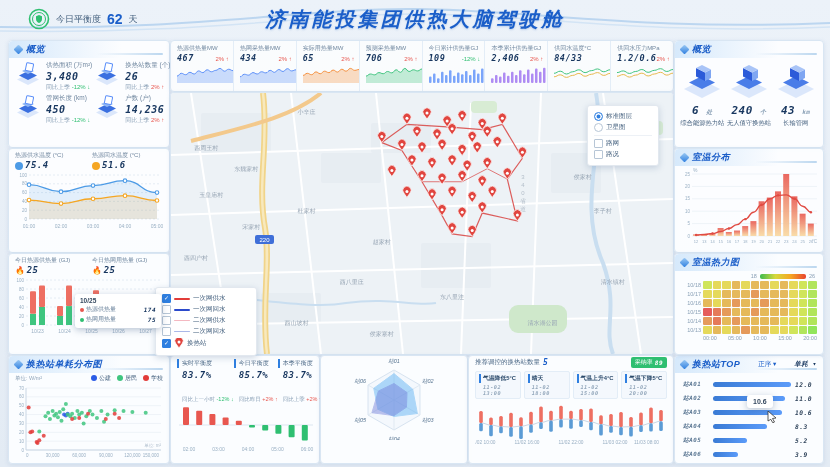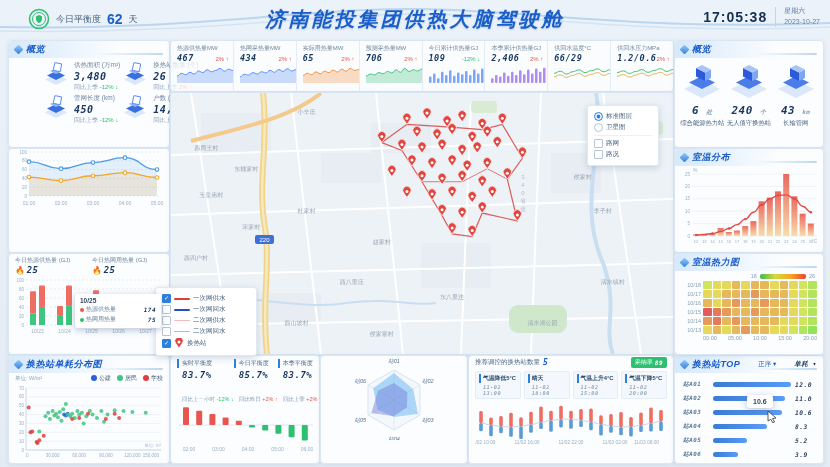--- a/index.html
+++ b/index.html
@@ -26,21 +26,21 @@
   .phead::after{content:"";position:absolute;right:6px;top:12px;width:42%;height:2px;border-radius:2px;
     background:linear-gradient(90deg,rgba(160,200,240,0),#bcd7ef);}
   .pdiamond{width:7px;height:7px;border-radius:1px;background:linear-gradient(135deg,#9ccaf4,#2f7fe0);
     transform:rotate(45deg);flex:0 0 auto;}
   .ptitle{font-size:9px;font-weight:800;font-style:italic;color:#1a5dc8;letter-spacing:.5px;white-space:nowrap;}
   .ptime{margin-left:auto;font-size:6.5px;color:#5d7fa6;white-space:nowrap;z-index:1;}
   .pbody{position:relative;}
   .dig{font-family:"DejaVu Sans Mono",monospace;font-style:italic;font-weight:700;color:#17365f;letter-spacing:.5px;}
   .up{color:#e8574f;} .down{color:#2fbf71;}
   
-  .ov-grid{display:grid;grid-template-columns:1fr 1fr;padding:3px 6px;gap:2px;margin-left:28px;}
+  .ov-grid{display:grid;grid-template-columns:1fr 1fr;padding:3px 6px;gap:2px;}
   .ov-cell{display:flex;gap:5px;align-items:flex-start;}
   .ov-txt{display:flex;flex-direction:column;gap:1px;}
   .ov-label{font-size:6.5px;color:#7188a0;white-space:nowrap;}
   .ov-val{font-size:10px;}
   .ov-delta{font-size:6px;color:#8aa0b6;white-space:nowrap;}
   
   .sp-strip{display:flex;height:100%;align-items:stretch;}
   .sp-cell{flex:1;padding:3px 4px 2px 6px;border-right:1px solid #e3edf7;min-width:0;}
   .sp-cell:last-child{border-right:none;}
   .sp-label{font-size:6px;color:#7188a0;white-space:nowrap;overflow:hidden;display:block;}
@@ -112,28 +112,20 @@
       <svg width="22" height="22">
         <circle cx="11" cy="11" r="9.5" fill="none" stroke="#2fbf71" stroke-width="1.6"></circle>
         <circle cx="11" cy="11" r="6.5" fill="none" stroke="#2fbf71" stroke-width="1"></circle>
         <path d="M11 7 L14 8.3 V11 C14 13.2 12.6 14.4 11 15 C9.4 14.4 8 13.2 8 11 V8.3 Z" fill="#2fbf71"></path>
       </svg>
       <span class="safety-label">今日平衡度</span>
       <span class="safety-days">62</span>
       <span class="safety-label">天</span>
     </div>
     <div class="hdr-title">济南能投集团供热大脑驾驶舱</div>
-    <div class="clock">
-      <span class="clock-time">17:05:38</span>
-      <span class="clock-sep"></span>
-      <span class="clock-date">
-        <span>星期六</span><br>
-        <span>2023-10-27</span>
-      </span>
-    </div>
   </div>
 
   <div class="panel" style="left:8px;top:40px;width:160px;height:106px">
     <div class="phead">
         <span class="pdiamond"></span>
       <span class="ptitle">概览</span>
       </div>
     <div class="pbody ov-grid" id="ov-left-grid">
         <div class="ov-cell">
           <span><svg width="26" height="24">
@@ -184,20 +176,24 @@
           <div class="ov-txt">
             <div class="ov-label">户数 (户)</div>
             <div class="ov-val dig">14,236</div>
             <div class="ov-delta">同比上季 <span class="up">2% ↑</span></div>
           </div>
         </div>
       </div>
   </div>
 
   <div class="panel" style="left:8px;top:148px;width:160px;height:103px">
+    <div class="pbody" id="temp-legend" style="display:flex;padding:2px 6px;gap:6px">
+        <div style="flex: 1 1 0%; font-size: 6px; color: rgb(113, 136, 160);">热源供水温度 (°C)<br><span class="dot" style="background:#4d9be6;width:8px;height:8px"></span><span class="dig" style="font-size:9px">75.4</span></div>
+        <div style="flex: 1 1 0%; font-size: 6px; color: rgb(113, 136, 160);">热源回水温度 (°C)<br><span class="dot" style="background:#f5a623;width:8px;height:8px"></span><span class="dig" style="font-size:9px">51.6</span></div>
+      </div>
     <div class="pbody" id="temp-chart" style="padding:0 4px"><svg width="150" height="58">
           <line x1="16" y1="47" x2="146" y2="47" stroke="#e4ecf4" stroke-dasharray="2,2"></line>
           <text x="14" y="48.5" font-size="4.5" fill="#9ab0c4" text-anchor="end">0</text>
           <line x1="16" y1="38.2" x2="146" y2="38.2" stroke="#e4ecf4" stroke-dasharray="2,2"></line>
           <text x="14" y="39.7" font-size="4.5" fill="#9ab0c4" text-anchor="end">20</text>
           <line x1="16" y1="29.4" x2="146" y2="29.4" stroke="#e4ecf4" stroke-dasharray="2,2"></line>
           <text x="14" y="30.9" font-size="4.5" fill="#9ab0c4" text-anchor="end">40</text>
           <line x1="16" y1="20.6" x2="146" y2="20.6" stroke="#e4ecf4" stroke-dasharray="2,2"></line>
           <text x="14" y="22.1" font-size="4.5" fill="#9ab0c4" text-anchor="end">60</text>
           <line x1="16" y1="11.799999999999997" x2="146" y2="11.799999999999997" stroke="#e4ecf4" stroke-dasharray="2,2"></line>
@@ -454,21 +450,21 @@
               <rect x="36" y="6.4" width="2.5" height="13.6" rx="1" fill="#9b6ff0" opacity=".8"></rect>
               <rect x="40" y="10.4" width="2.5" height="9.6" rx="1" fill="#9b6ff0" opacity=".8"></rect>
               <rect x="44" y="5.6" width="2.5" height="14.4" rx="1" fill="#9b6ff0" opacity=".8"></rect>
               <rect x="48" y="8.8" width="2.5" height="11.2" rx="1" fill="#9b6ff0" opacity=".8"></rect>
               <rect x="52" y="4.800000000000001" width="2.5" height="15.2" rx="1" fill="#9b6ff0" opacity=".8"></rect>
             </svg></div>
         </div>
         <div class="sp-cell">
           <span class="sp-label">供回水温度°C</span>
           <div class="sp-row">
-            <span class="sp-val dig">66/29</span>
+            <span class="sp-val dig">84/33</span>
           </div>
           <div><svg width="56" height="20">
               <path d="M0,10.299999999999999C3.111111111111111,10.299999999999999 3.111111111111111,8.200000000000001 6.222222222222222,8.200000000000001C9.333333333333334,8.200000000000001 9.333333333333334,11 12.444444444444445,11C15.555555555555557,11 15.555555555555557,8.76 18.666666666666668,8.76C21.77777777777778,8.76 21.77777777777778,6.799999999999999 24.88888888888889,6.799999999999999C28,6.799999999999999 28,9.6 31.11111111111111,9.6C34.22222222222222,9.6 34.22222222222222,7.640000000000001 37.333333333333336,7.640000000000001C40.44444444444444,7.640000000000001 40.44444444444444,5.960000000000001 43.55555555555556,5.960000000000001C46.66666666666667,5.960000000000001 46.66666666666667,8.76 49.77777777777778,8.76C52.888888888888886,8.76 52.888888888888886,6.799999999999999 56,6.799999999999999" stroke="#3fc57f" fill="none" stroke-width="1"></path>
               <path d="M0,13.8C3.111111111111111,13.8 3.111111111111111,11.84 6.222222222222222,11.84C9.333333333333334,11.84 9.333333333333334,14.36 12.444444444444445,14.36C15.555555555555557,14.36 15.555555555555557,12.399999999999999 18.666666666666668,12.399999999999999C21.77777777777778,12.399999999999999 21.77777777777778,10.44 24.88888888888889,10.44C28,10.44 28,13.239999999999998 31.11111111111111,13.239999999999998C34.22222222222222,13.239999999999998 34.22222222222222,11.280000000000001 37.333333333333336,11.280000000000001C40.44444444444444,11.280000000000001 40.44444444444444,9.6 43.55555555555556,9.6C46.66666666666667,9.6 46.66666666666667,12.399999999999999 49.77777777777778,12.399999999999999C52.888888888888886,12.399999999999999 52.888888888888886,10.44 56,10.44" stroke="#e8b84b" fill="none" stroke-width="1"></path>
             </svg></div>
         </div>
         <div class="sp-cell">
           <span class="sp-label">供回水压力MPa</span>
           <div class="sp-row">
             <span class="sp-val dig">1.2/0.6</span>

